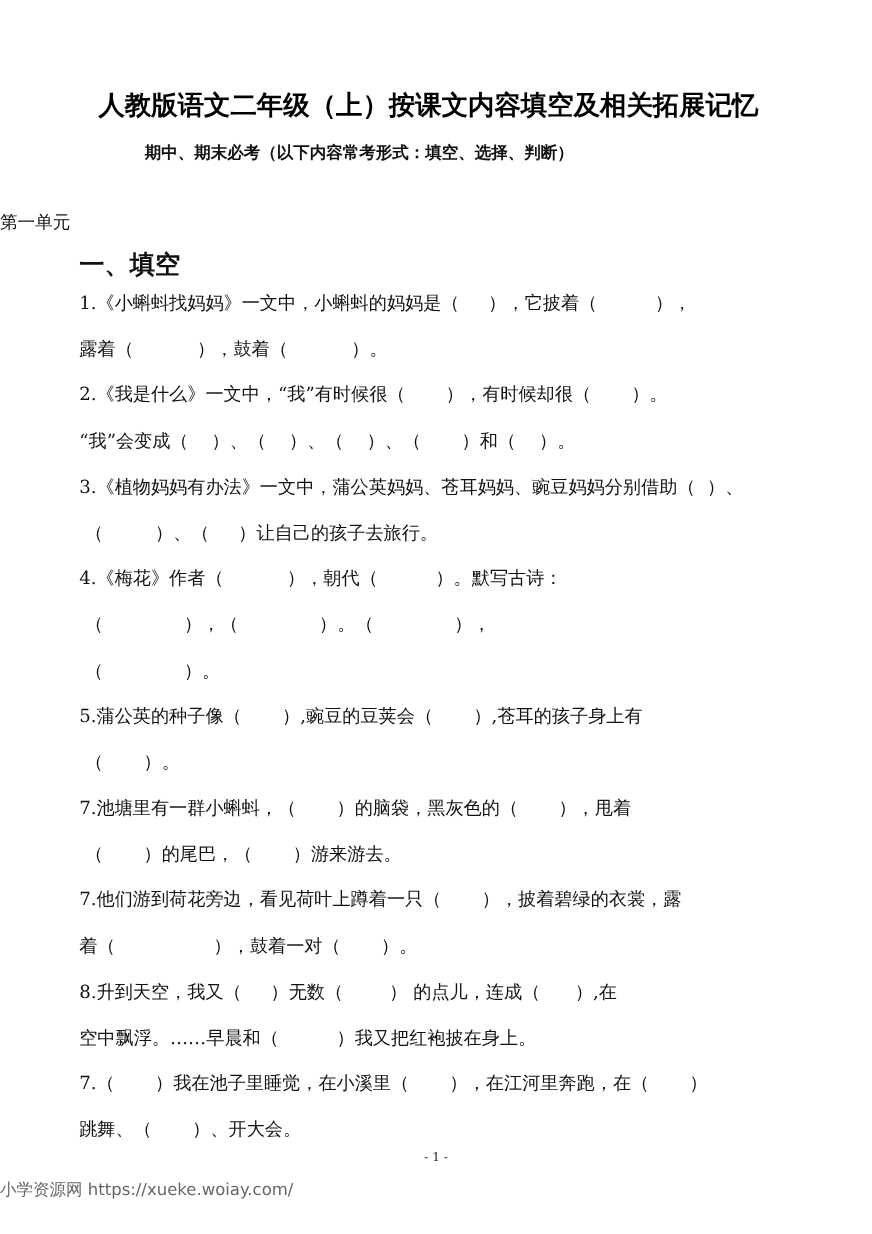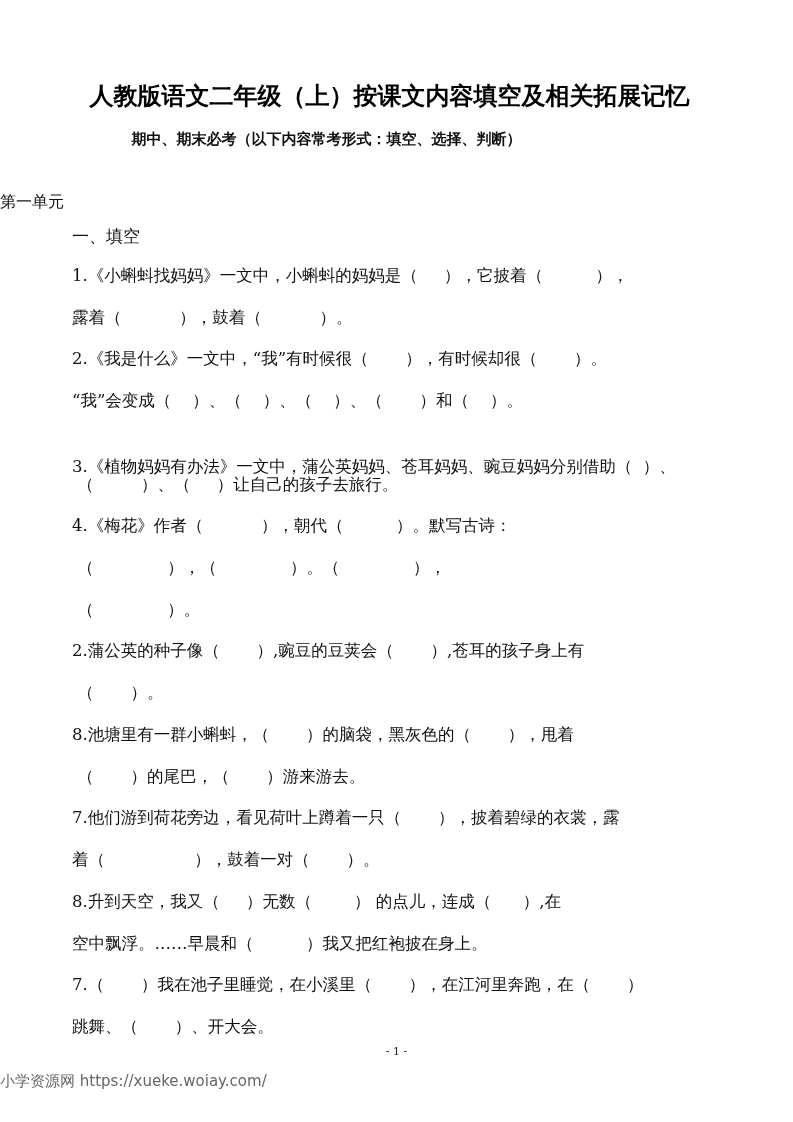--- a/index.html
+++ b/index.html
@@ -17,21 +17,21 @@
   .subtitle {
     position: absolute; left: 0; width: 653px; top: 130px;
     text-align: center; font-size: 15px; font-weight: bold; color: #111;
   }
   .unit {
     position: absolute; left: 0; width: 793px; top: 192px;
     text-align: left; font-size: 16px; font-weight: normal;
   }
   .section {
     position: absolute; left: 72px; top: 225px;
-    font-size: 17px; font-weight: normal;
+    font-size: 23px; font-weight: bold;
   }
   .line {
     position: absolute; left: 72px; width: 650px;
     font-size: 16.5px; white-space: pre; color: #111;
     line-height: 22px;
   }
   .pagenum {
     position: absolute; left: 0; width: 793px; top: 1045px;
     text-align: center; font-size: 11px; color: #222;
   }
@@ -49,31 +49,31 @@
   <div class="subtitle">期中、期末必考（以下内容常考形式：填空、选择、判断）</div>
   <div class="unit">第一单元</div>
   <div class="section">一、填空</div>
 
   <div class="line" style="top:265px">1.《小蝌蚪找妈妈》一文中，小蝌蚪的妈妈是（     ），它披着（          ），</div>
   <div class="line" style="top:307px">露着（           ），鼓着（           ）。</div>
 
   <div class="line" style="top:348px">2.《我是什么》一文中，“我”有时候很（       ），有时候却很（       ）。</div>
   <div class="line" style="top:390px">“我”会变成（    ）、（    ）、（    ）、（       ）和（    ）。</div>
 
-  <div class="line" style="top:456px">3.《植物妈妈有办法》一文中，蒲公英妈妈、苍耳妈妈、豌豆妈妈分别借助（  ）、</div>
+  <div class="line" style="top:432px">3.《植物妈妈有办法》一文中，蒲公英妈妈、苍耳妈妈、豌豆妈妈分别借助（  ）、</div>
   <div class="line" style="top:474px"> （         ）、（     ）让自己的孩子去旅行。</div>
 
   <div class="line" style="top:515px">4.《梅花》作者（           ），朝代（          ）。默写古诗：</div>
   <div class="line" style="top:557px"> （              ），（              ）。（              ），</div>
   <div class="line" style="top:599px"> （              ）。</div>
 
-  <div class="line" style="top:640px">2.蒲公英的种子像（       ）,豌豆的豆荚会（       ）,苍耳的孩子身上有</div>
+  <div class="line" style="top:640px">5.蒲公英的种子像（       ）,豌豆的豆荚会（       ）,苍耳的孩子身上有</div>
   <div class="line" style="top:682px"> （       ）。</div>
 
-  <div class="line" style="top:724px">8.池塘里有一群小蝌蚪，（       ）的脑袋，黑灰色的（       ），甩着</div>
+  <div class="line" style="top:724px">7.池塘里有一群小蝌蚪，（       ）的脑袋，黑灰色的（       ），甩着</div>
   <div class="line" style="top:766px"> （       ）的尾巴，（       ）游来游去。</div>
 
   <div class="line" style="top:807px">7.他们游到荷花旁边，看见荷叶上蹲着一只（       ），披着碧绿的衣裳，露</div>
   <div class="line" style="top:849px">着（                 ），鼓着一对（       ）。</div>
 
   <div class="line" style="top:891px">8.升到天空，我又（     ）无数（        ） 的点儿，连成（      ）,在</div>
   <div class="line" style="top:933px">空中飘浮。……早晨和（          ）我又把红袍披在身上。</div>
 
   <div class="line" style="top:974px">7.（       ）我在池子里睡觉，在小溪里（       ），在江河里奔跑，在（       ）</div>
   <div class="line" style="top:1016px">跳舞、（       ）、开大会。</div>

